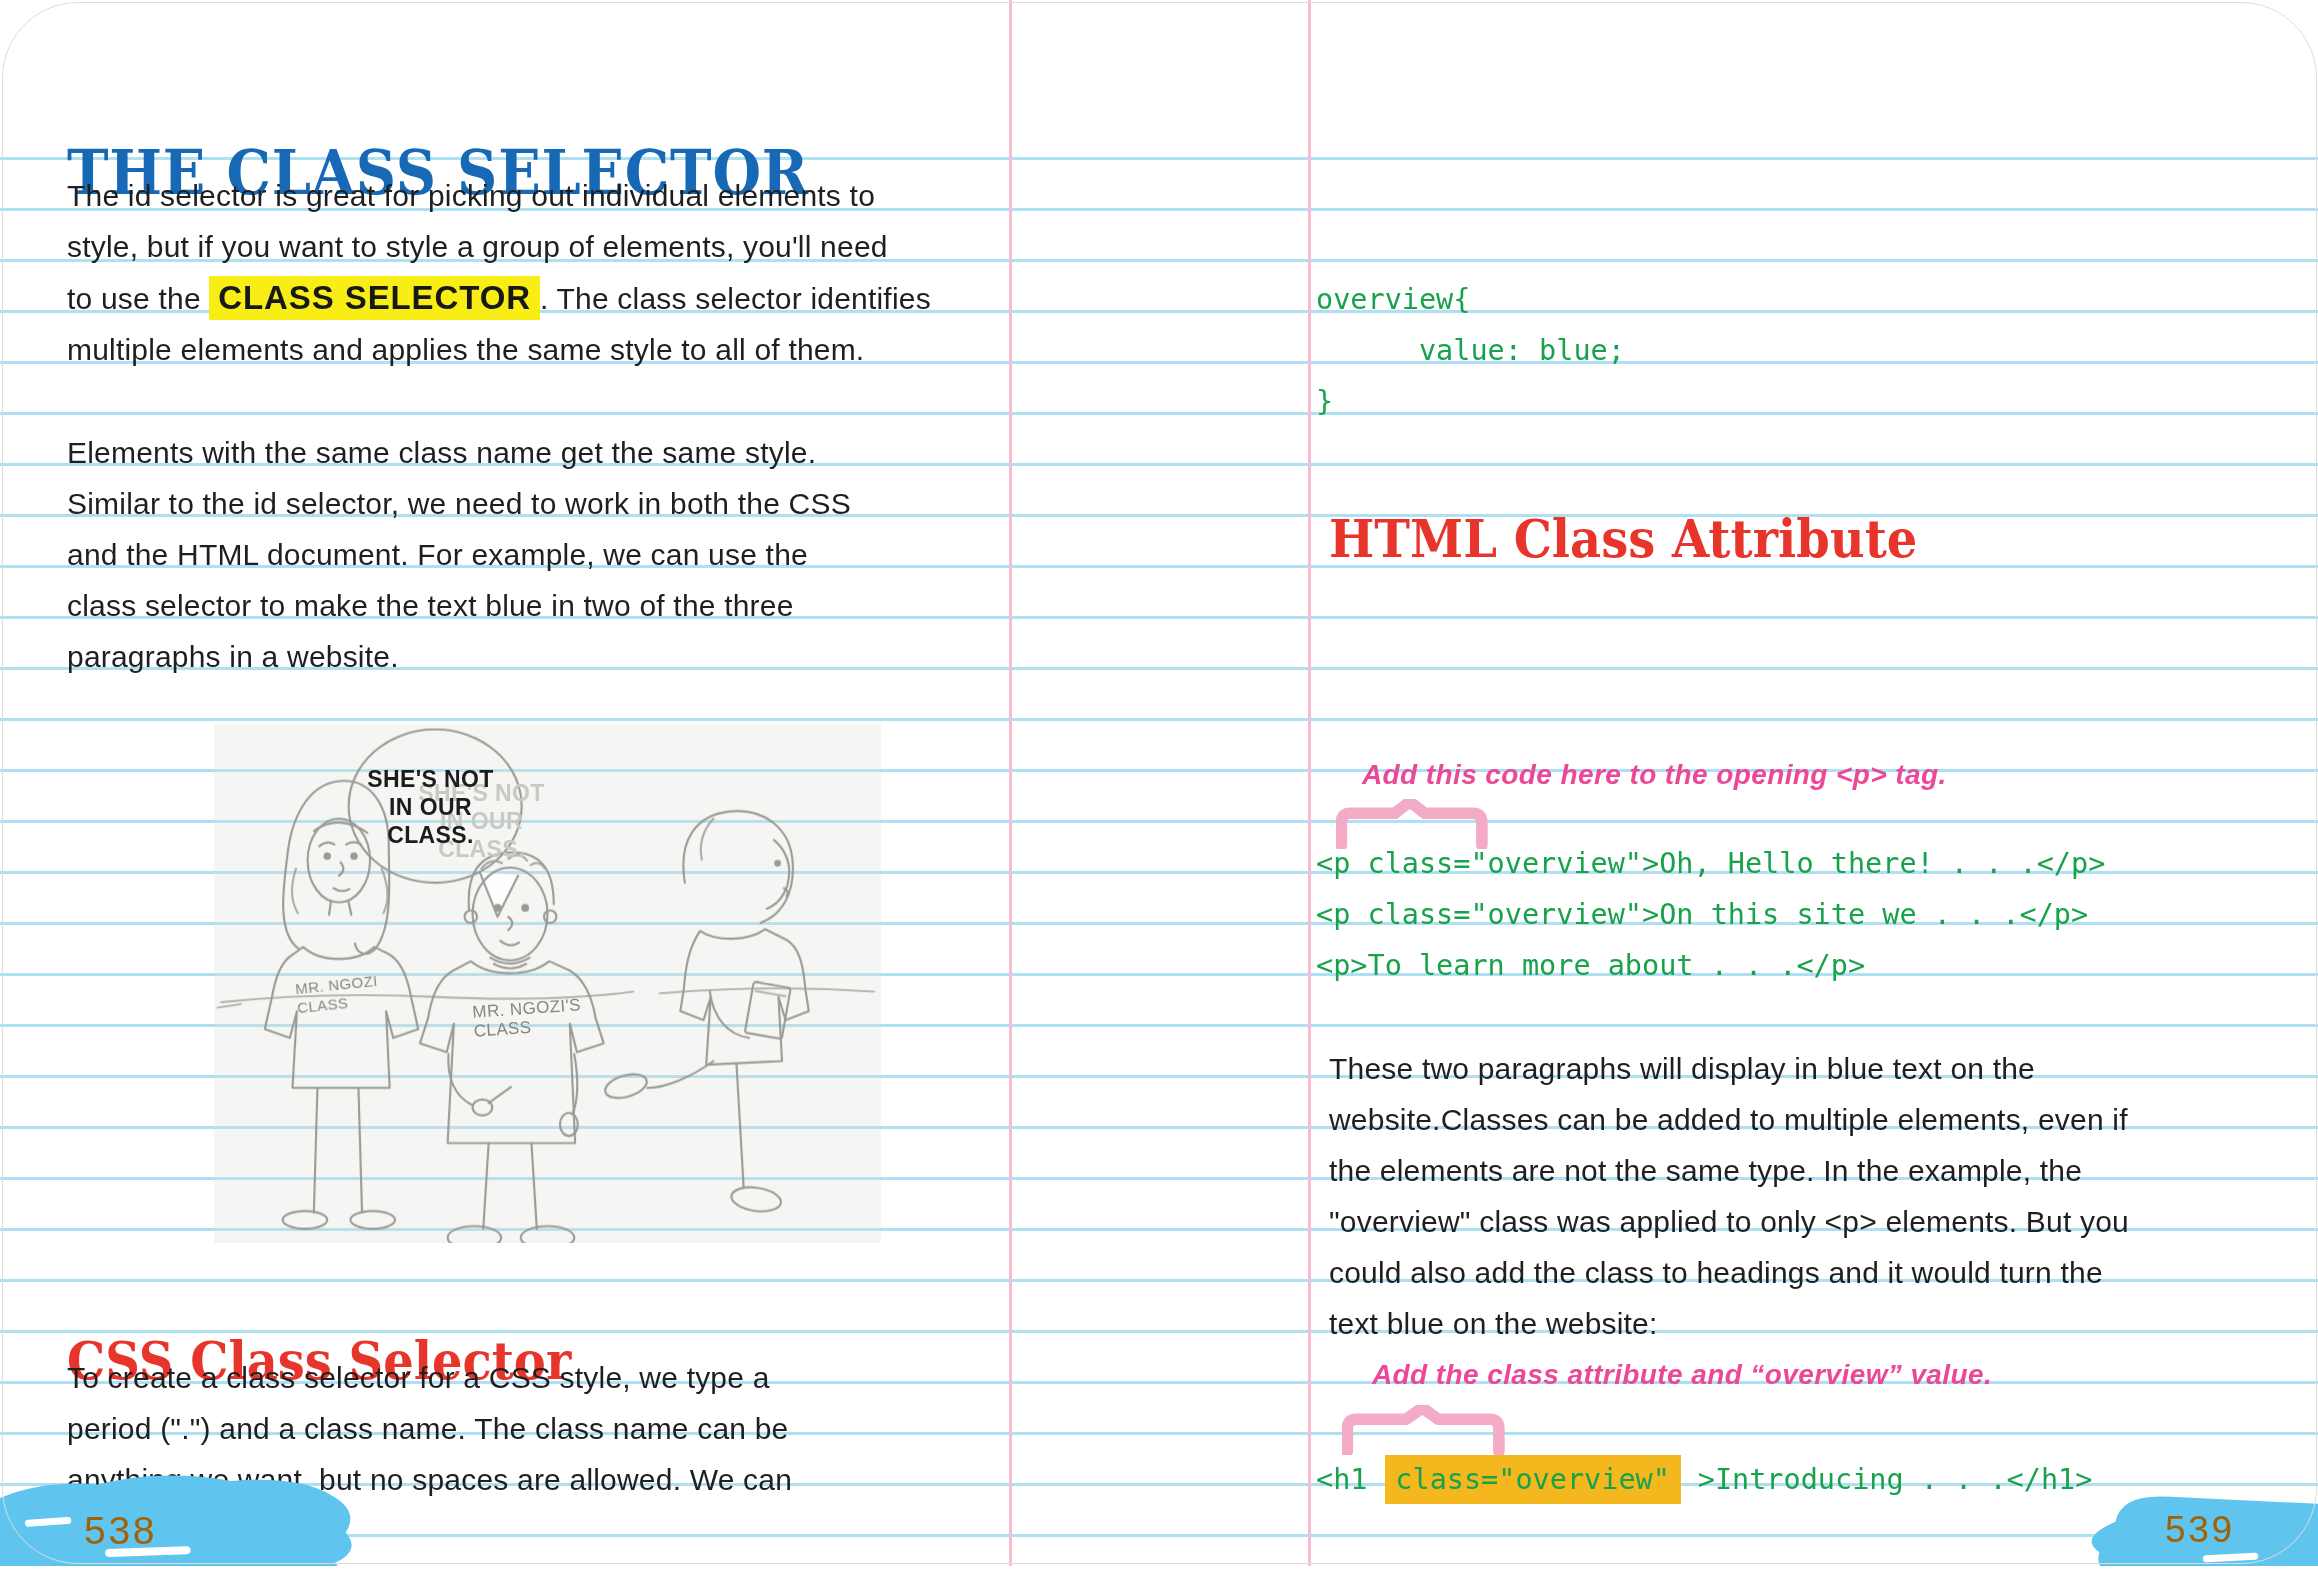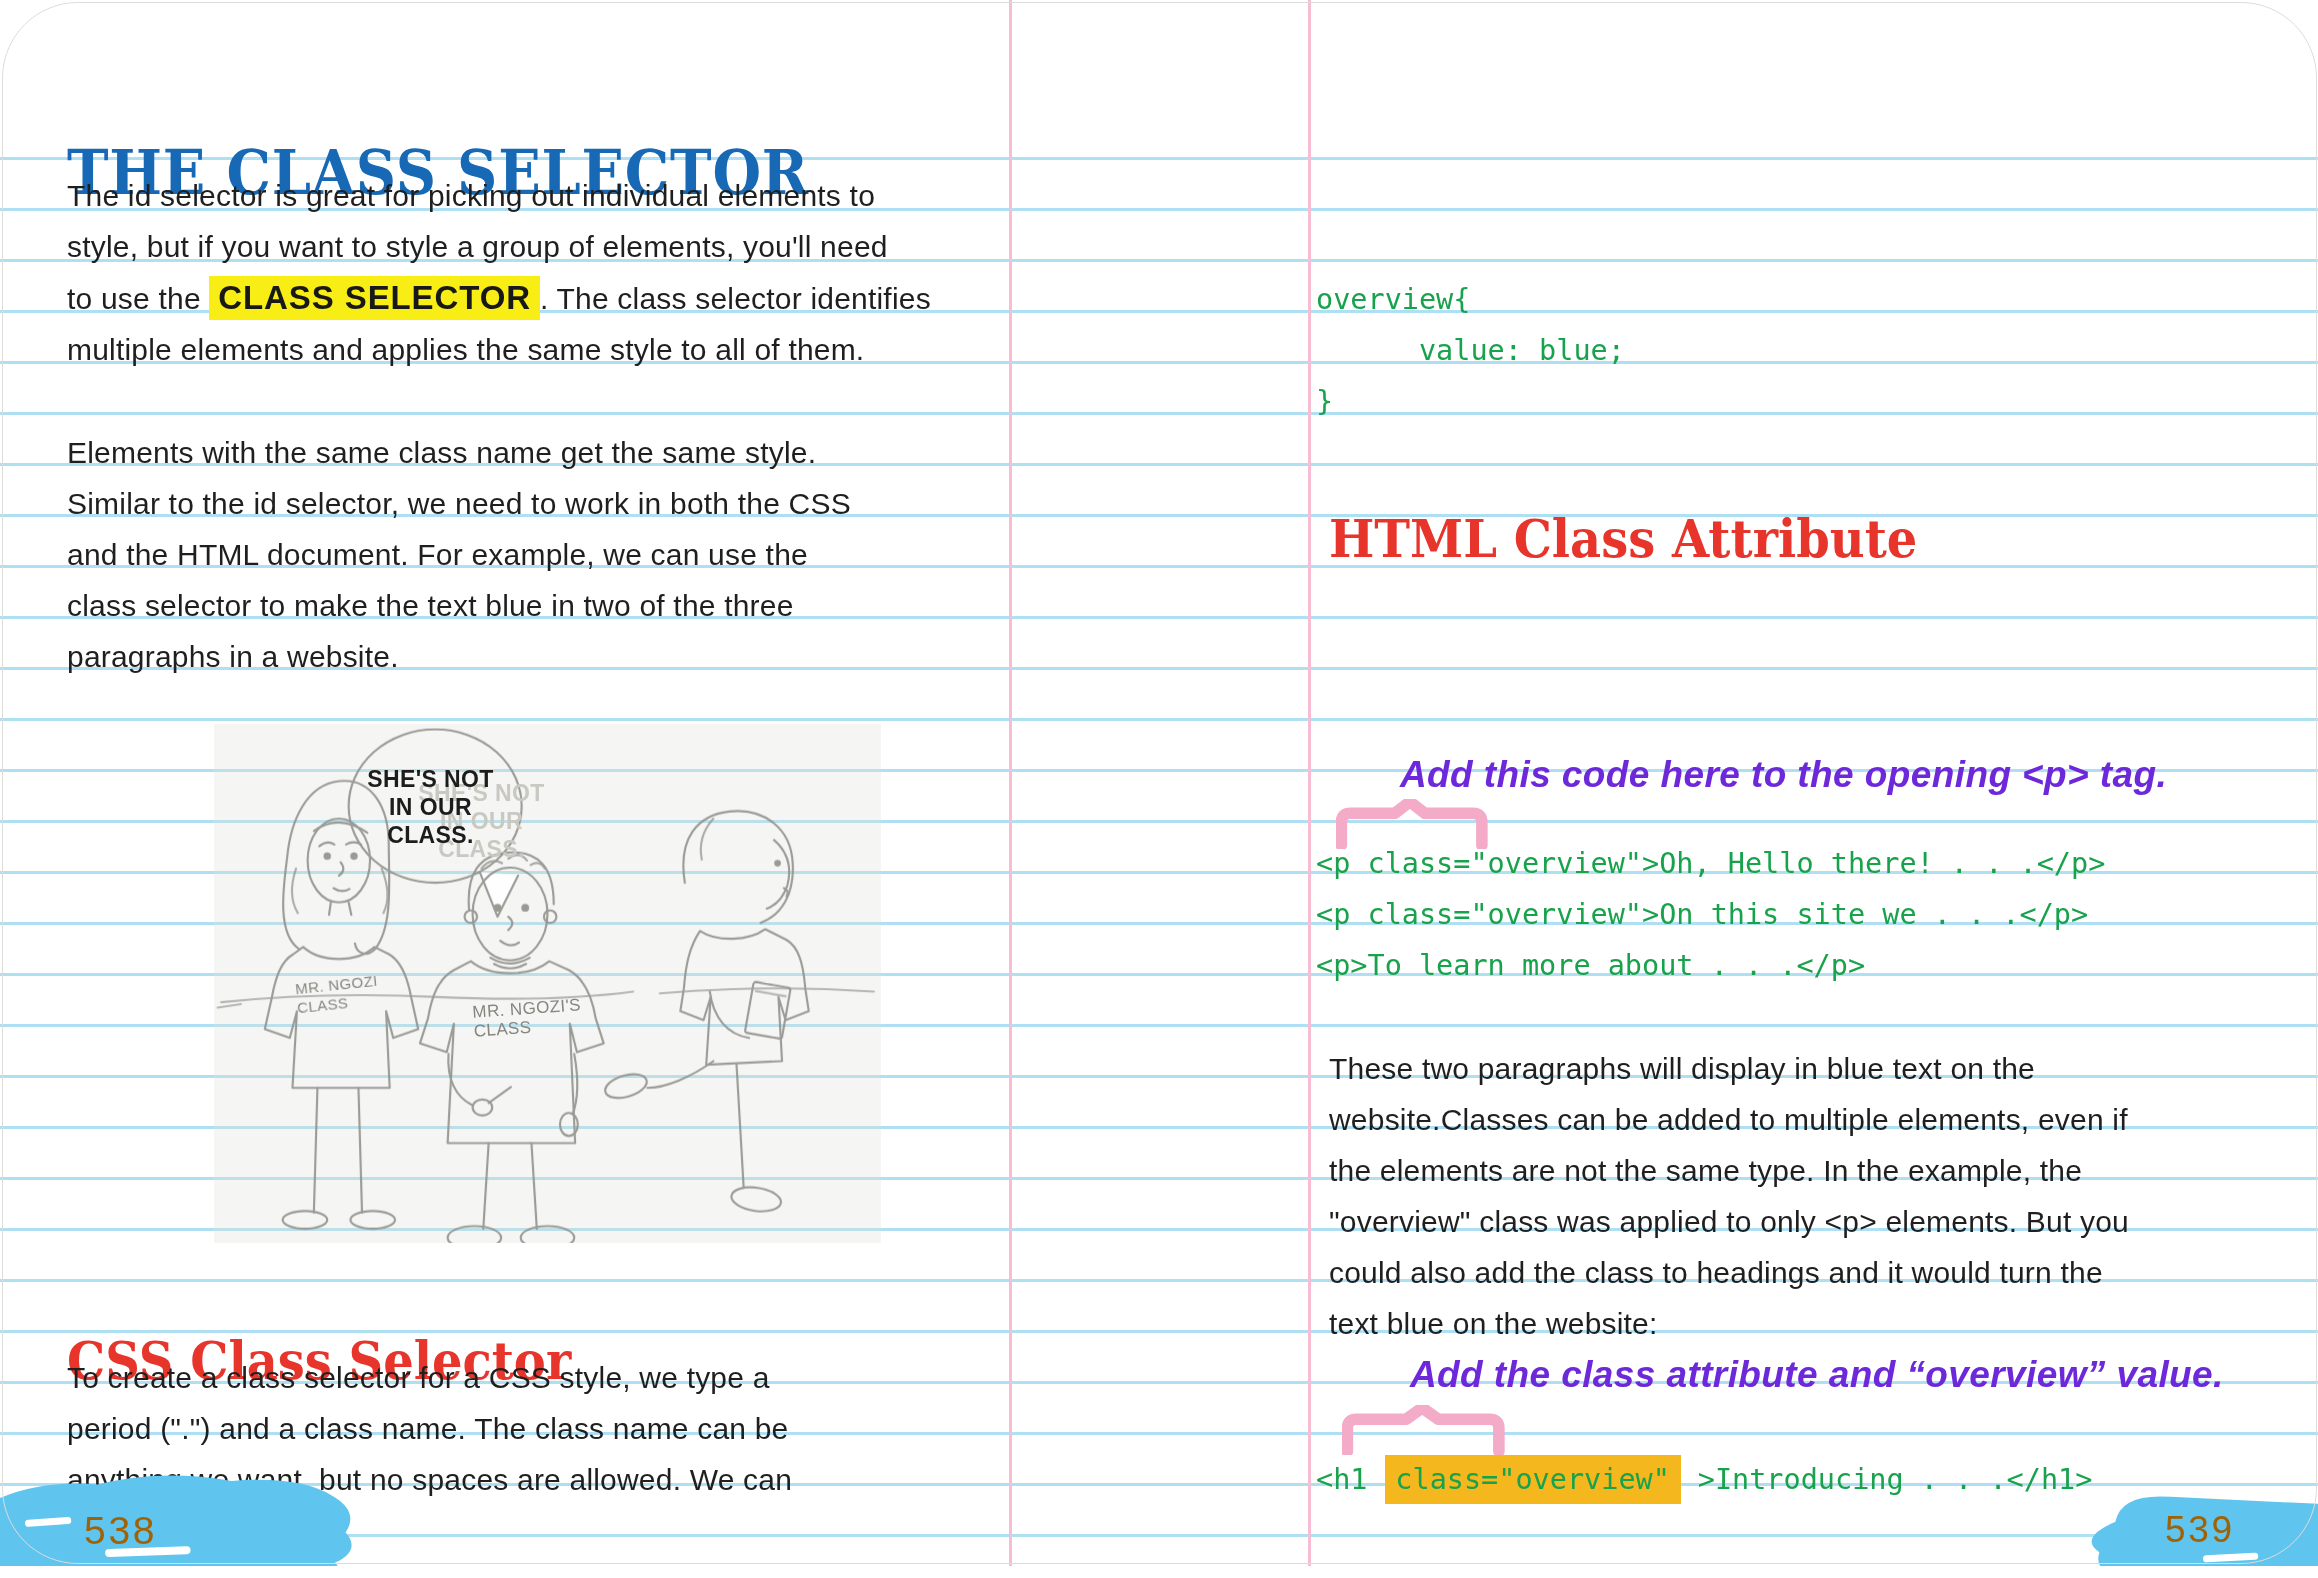--- a/index.html
+++ b/index.html
@@ -12,22 +12,22 @@
   .vrule{top:0;width:2.7px;height:1578px;background:#f6bdd3;}
   
   .body-text{font-size:30px;line-height:51px;color:#1f1f1f;white-space:pre-line;letter-spacing:0.2px;}
   .code{font-family:"DejaVu Sans Mono",monospace;font-size:28.5px;line-height:51px;color:#18a24c;white-space:pre;}
   .blue-title{font-family:"DejaVu Serif",serif;font-weight:bold;font-size:62px;line-height:62px;
     color:#1769b5;letter-spacing:0.9px;transform:scaleX(.9);transform-origin:left top;white-space:nowrap;}
   .red-head{font-family:"DejaVu Serif",serif;font-weight:bold;font-size:48px;line-height:48px;
     color:#e7352b;letter-spacing:0;transform:scaleY(1.08);transform-origin:left top;white-space:nowrap;}
   .hl-yellow{background:#f8ee15;color:#181818;font-weight:bold;letter-spacing:0.9px;
     font-size:33px;padding:2.7px 9px 3.6px 9px;}
-  .annotation{font-style:italic;font-weight:600;font-size:37px;line-height:30px;color:#6d28d9;
-    letter-spacing:0.4px;white-space:pre;margin-left:38px;}
+  .annotation{font-style:italic;font-weight:600;font-size:28px;line-height:30px;color:#ec4899;
+    letter-spacing:0.4px;white-space:pre;}
   .hl-orange{background:#f4b71d;padding:8px 10.7px;}
   .pagenum{font-weight:400;font-size:39px;color:#a16207;letter-spacing:2.7px;}
   
   #illus{left:214px;top:724px;width:667px;height:519px;background:rgba(222,224,216,.30);}
   .bubble-text{font-weight:bold;font-size:23px;line-height:28px;color:#1c1c1c;text-align:center;
     white-space:pre-line;letter-spacing:0.4px;}
   .bubble-ghost{color:#c9c9c2;}
   .shirt-text{font-size:15px;line-height:19px;color:#86867f;white-space:pre-line;letter-spacing:0.4px;}
   
   #pageborder{inset:1.8px;border:1.8px solid #dcdcda;border-radius:76px;pointer-events:none;z-index:60;}

